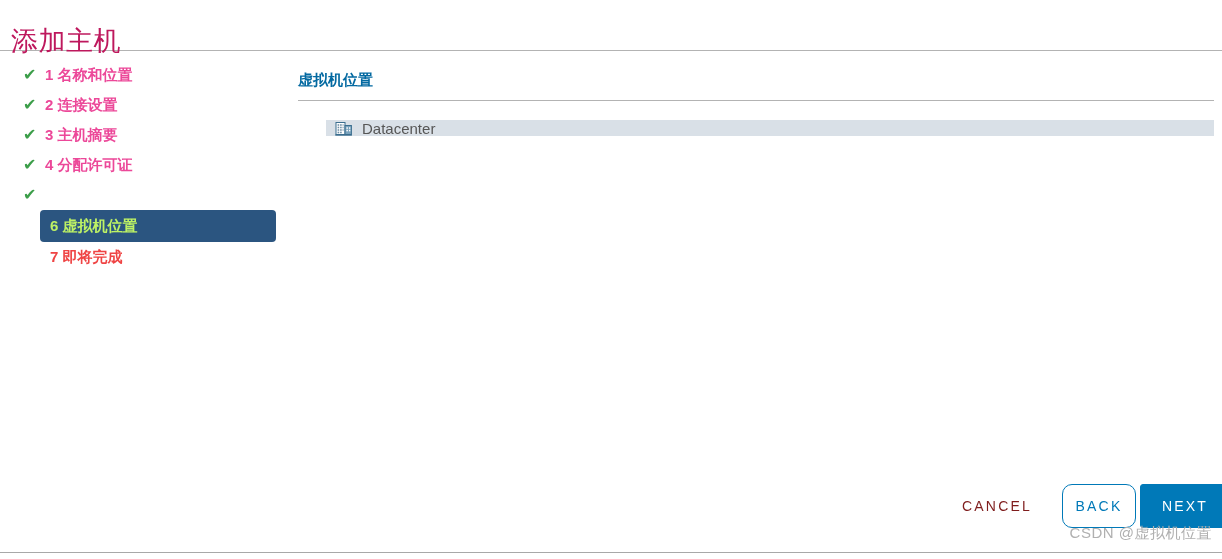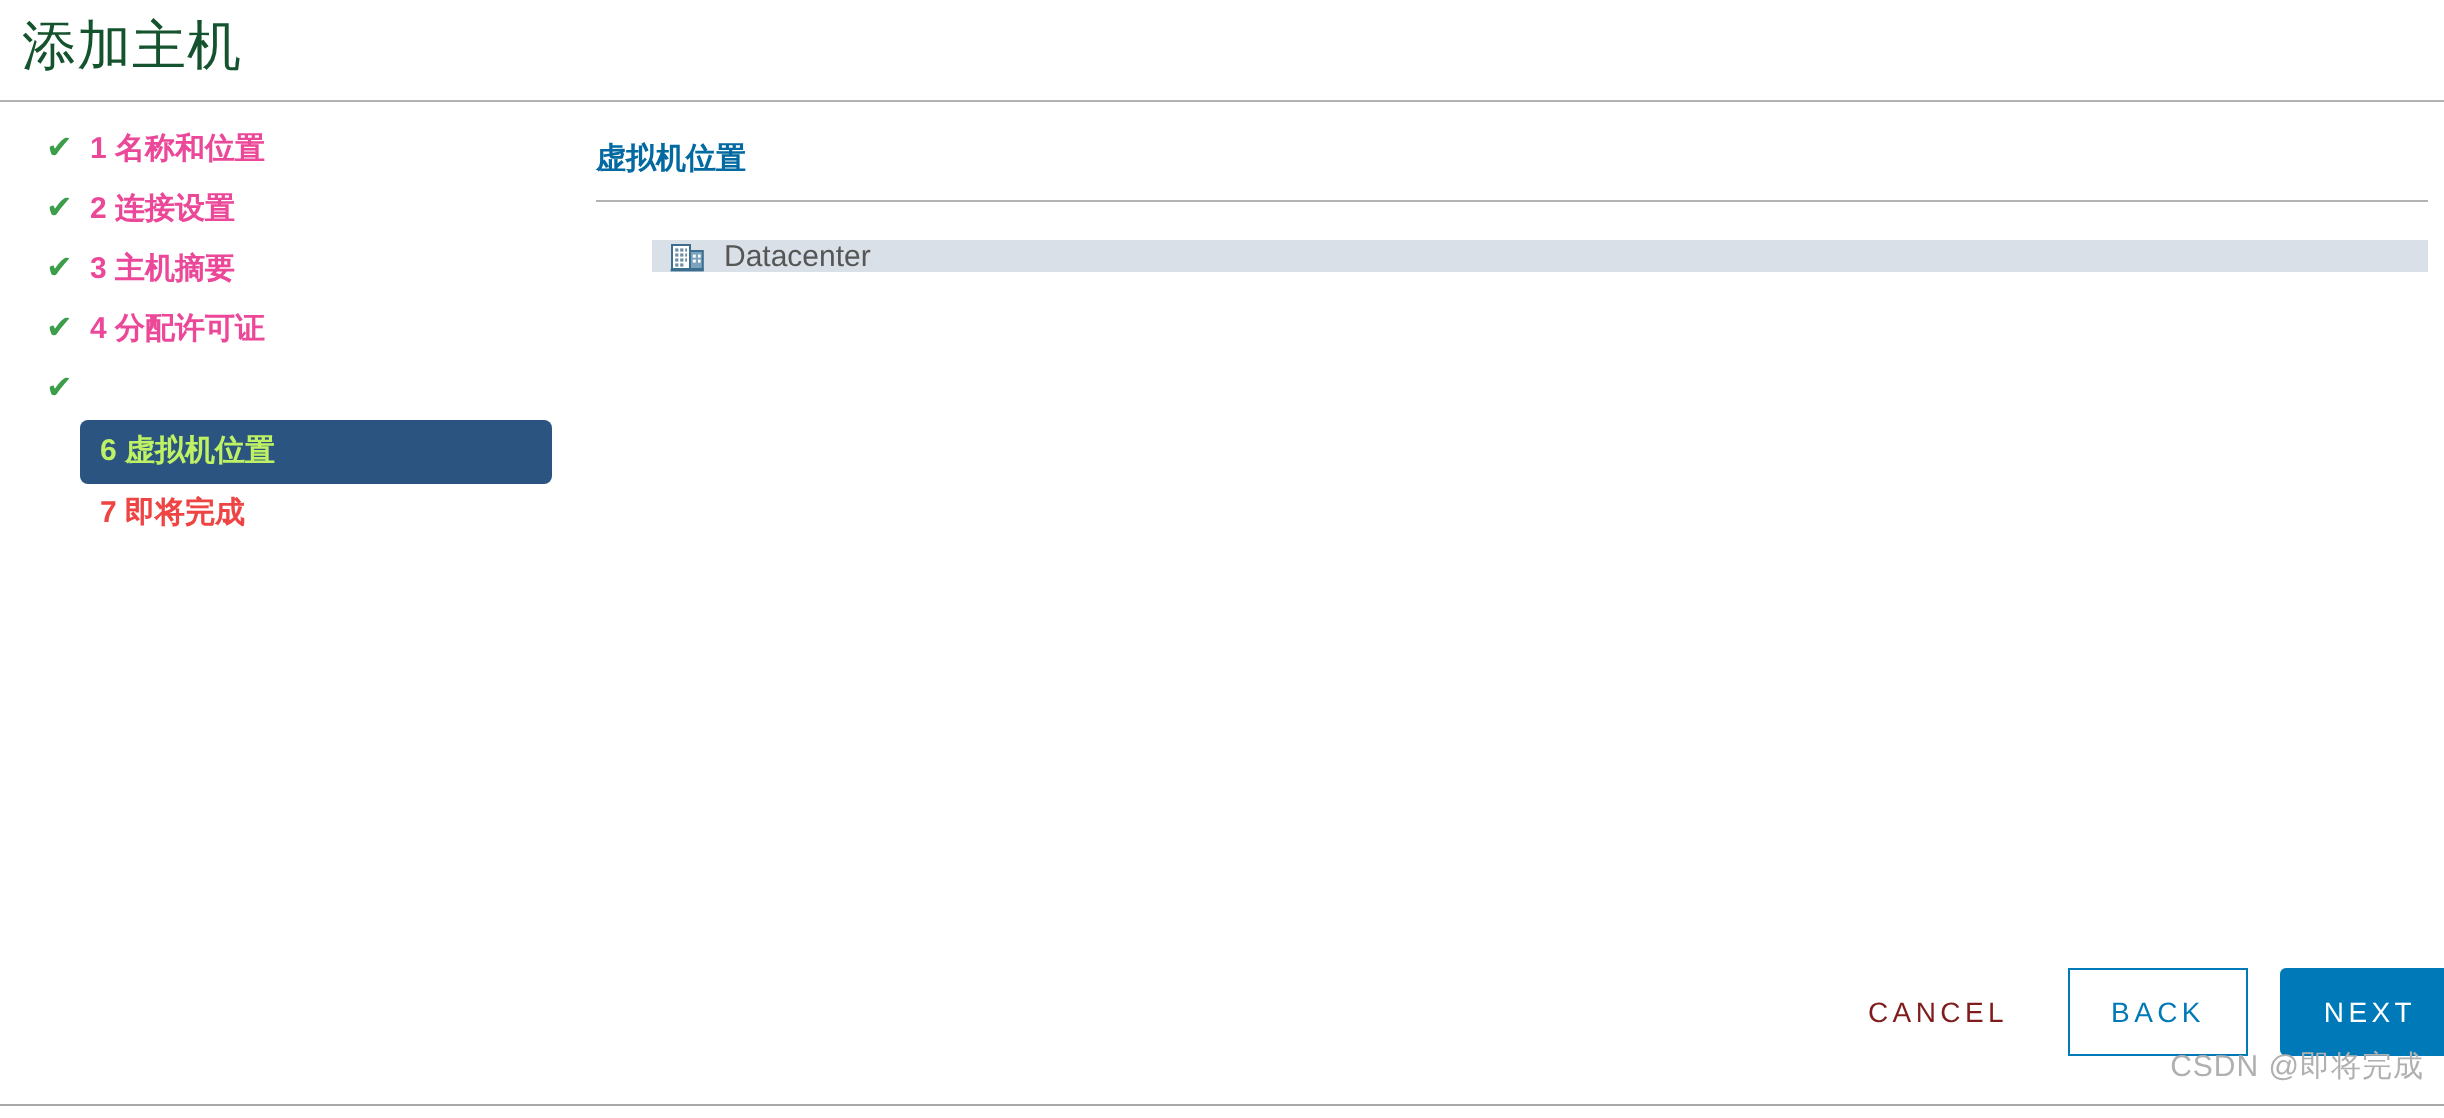--- a/index.html
+++ b/index.html
@@ -22,24 +22,24 @@
     left: 0;
     top: 0;
     width: 1222px;
     height: 51px;
     border-bottom: 1px solid #b3b3b3;
     box-sizing: border-box;
   }
   #wizard-title {
     position: absolute;
     left: 11px;
-    top: 4px;
+    top: 22px;
     font-size: 27px;
     font-weight: 400;
-    color: #14532d;
+    color: #be185d;
     letter-spacing: 0.5px;
     line-height: 38px;
     white-space: nowrap;
   }
 
   
   #step-nav {
     position: absolute;
     left: 0;
     top: 60px;
@@ -162,26 +162,26 @@
     color: #7f1d1d;
     height: 44px;
     line-height: 44px;
     padding: 0 18px;
     margin-right: 12px;
   }
   #back-button {
     background: #ffffff;
     border: 1px solid #0079b8;
     color: #0079b8;
-    border-radius: 0;
-    width: 90px;
+    border-radius: 10px;
+    width: 74px;
     height: 44px;
     line-height: 42px;
     padding: 0;
-    margin-right: 16px;
+    margin-right: 4px;
   }
   #next-button {
     background: #0079b8;
     border: 1px solid #0079b8;
     color: #ffffff;
     border-radius: 3px;
     width: 90px;
     height: 44px;
     line-height: 42px;
     padding: 0;
@@ -280,14 +280,14 @@
   </div>
 
 </div>
 
 <div id="footer-bar">
   <button class="btn" id="cancel-button">CANCEL</button>
   <button class="btn" id="back-button">BACK</button>
   <button class="btn" id="next-button">NEXT</button>
 </div>
 
-<div id="watermark">CSDN @即将完成</div>
+<div id="watermark">CSDN @虚拟机位置</div>
 <div id="bottom-rule"></div>
 
 </body></html>

